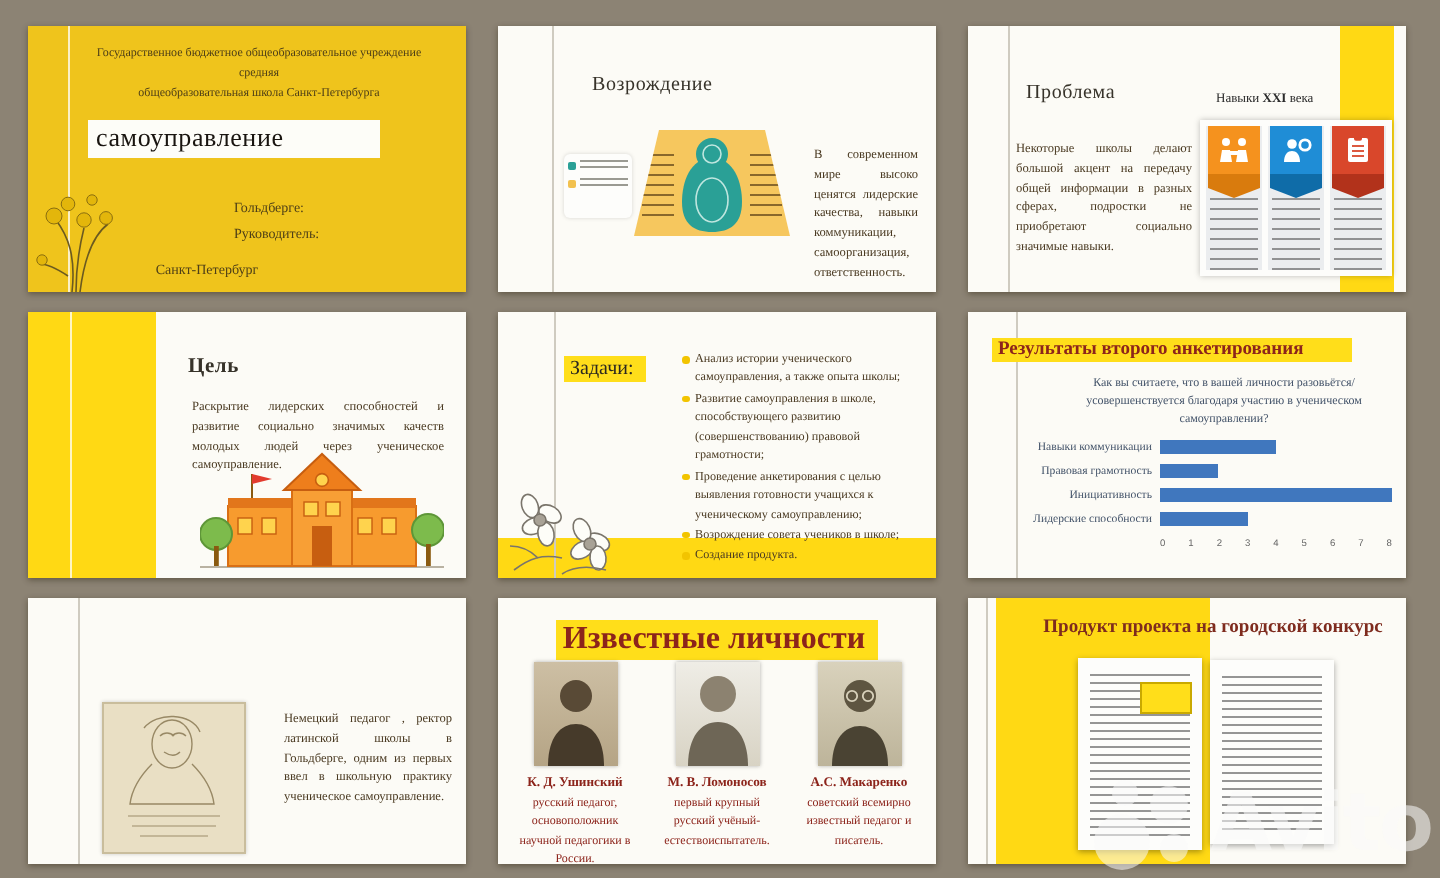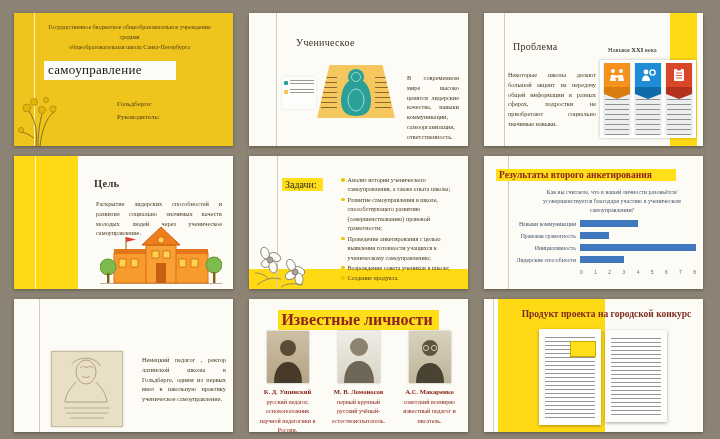--- a/index.html
+++ b/index.html
@@ -138,46 +138,47 @@
 
 <div class="canvas">
  <div class="grid">
 
   <div class="slide s1">
     <div class="vrule onyellow" style="left:20px"></div>
     <div class="hdr">
       <span>Государственное бюджетное общеобразовательное учреждение средняя</span><br>
       <span>общеобразовательная школа Санкт-Петербурга</span>
     </div>
-    <span class="title-line"><span class="hl" style="padding-right:34px">самоуправление</span></span>
+    <span class="title-line"><span class="hl" style="padding-right:48px">самоуправление</span></span>
     <div class="roles">
       <div>Гольдберге:</div>
       <div>Руководитель:</div>
     </div>
+    <div class="city">Санкт-Петербург</div>
     <svg class="flower" width="52" height="58" viewBox="0 0 52 58">
       <g stroke="#6B5A20" stroke-width="0.8" fill="none">
         <path d="M20 58 C22 40 18 30 12 22"></path>
             <path d="M24 58 C26 42 30 30 38 24"></path>
         <path d="M22 58 C22 44 24 34 26 26"></path>
             <path d="M18 50 C12 46 8 44 4 44"></path>
       </g>
       <g fill="#E3B60B" stroke="#8A6E10" stroke-width="0.5">
         <circle cx="11" cy="20" r="4"></circle>
             <circle cx="18" cy="14" r="3.4"></circle>
             <circle cx="26" cy="22" r="3.6"></circle>
         <circle cx="37" cy="21" r="3.2"></circle>
             <circle cx="30" cy="12" r="2.6"></circle>
             <circle cx="5" cy="42" r="2.6"></circle>
       </g>
     </svg>
   </div>
 
   <div class="slide s2">
     <div class="vrule" style="left:27px"></div>
-    <div class="title t-dark">Ученическое</div>
+    <div class="title t-dark">Возрождение</div>
     <div class="legend">
       <div class="legend-row">
         <span class="legend-dot" style="background:#2AA096"></span>
         <span class="legend-lines"></span>
       </div>
       <div class="legend-row">
         <span class="legend-dot" style="background:#F2C14E"></span>
         <span class="legend-lines"></span>
       </div>
     </div>
@@ -441,13 +442,22 @@
       <div class="lines"></div>
       <div class="ybox"></div>
     </div>
     <div class="page page2">
       <div class="lines"></div>
     </div>
   </div>
 
  </div>
 
+ <div class="watermark">
+   <div class="wm-dots">
+     <i class="wm-d1"></i>
+        <i class="wm-d2"></i>
+        <i class="wm-d3"></i>
+        <i class="wm-d4"></i>
+   </div>
+   <div class="wm-text">Avito</div>
+ </div>
 </div>
 
 </body></html>

